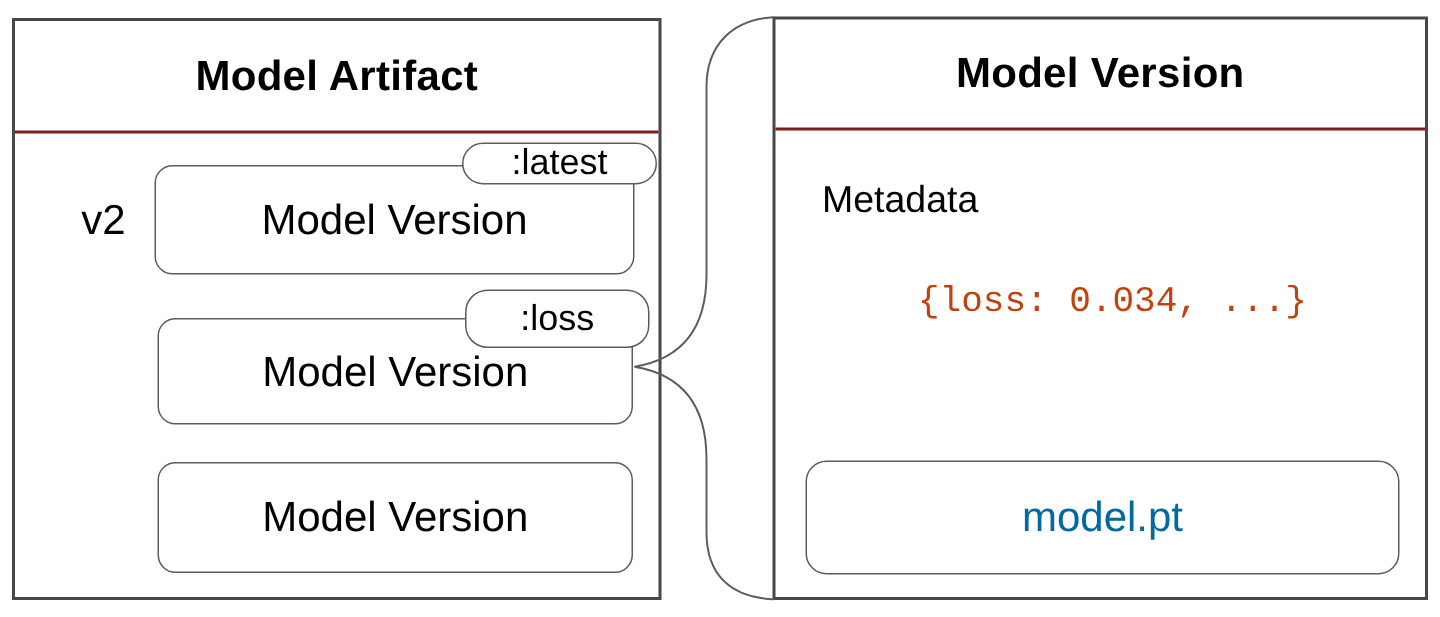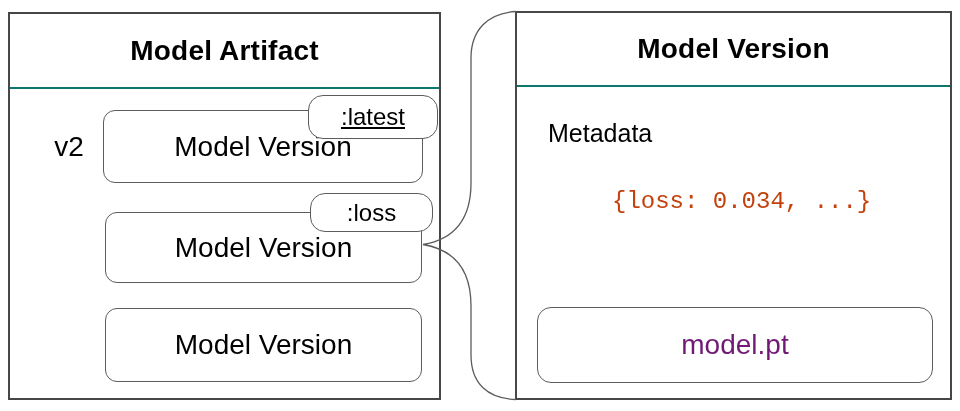--- a/index.html
+++ b/index.html
@@ -19,21 +19,21 @@
     position: absolute;
     border: 2px solid #474747;
     background: transparent;
     box-sizing: border-box;
   }
   .panel-left  { left: 8px;   top: 12px; width: 433px; height: 388px; }
   .panel-right { left: 515px; top: 11px; width: 437px; height: 389px; }
   .panel-header {
     position: absolute;
     left: 0; top: 0; right: 0;
-    border-bottom: 2px solid #0f766e;
+    border-bottom: 2px solid #7f1d1d;
     display: flex;
     align-items: center;
     justify-content: center;
     box-sizing: border-box;
   }
   .panel-left  .panel-header { height: 75px; }
   .panel-right .panel-header { height: 74px; }
   .panel-title {
     font-size: 28px;
     font-weight: bold;
@@ -88,21 +88,21 @@
   }
   .file-box {
     position: absolute;
     border: 1.4px solid #5c5c5c;
     border-radius: 14px;
     background: #ffffff;
     display: flex;
     align-items: center;
     justify-content: center;
     font-size: 28px;
-    color: #701a75;
+    color: #0369a1;
     box-sizing: border-box;
   }
   .brace-svg {
     position: absolute;
     left: 0; top: 0;
     width: 960px;
     height: 411px;
     pointer-events: none;
     z-index: 5;
   }
@@ -114,21 +114,21 @@
 
   <div class="panel panel-left">
     <div class="panel-header">
       <span class="panel-title">Model Artifact</span>
     </div>
 
     <div class="version-label" style="left:24px; top:96px; width:70px; height:73px;">v2</div>
     <div class="version-box" style="left:93px; top:96px; width:320px; height:73px;">
       <span>Model Version</span>
     </div>
-    <div class="tag-pill" style="left:298px; top:81px; width:130px; height:44px;text-decoration:underline;">
+    <div class="tag-pill" style="left:298px; top:81px; width:130px; height:28px;">
       <span>:latest</span>
     </div>
 
     <div class="version-box" style="left:95px; top:198px; width:317px; height:71px;">
       <span>Model Version</span>
     </div>
     <div class="tag-pill" style="left:300px; top:179px; width:123px; height:39px;">
       <span>:loss</span>
     </div>
 

